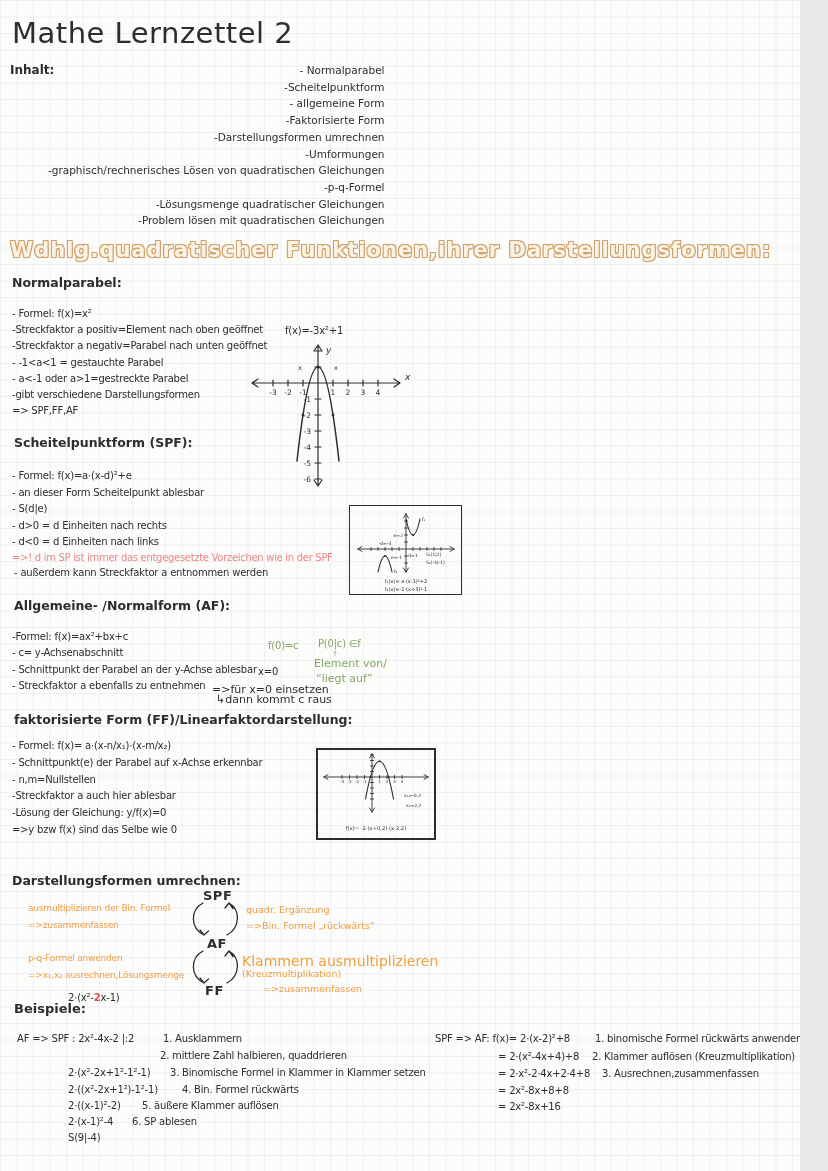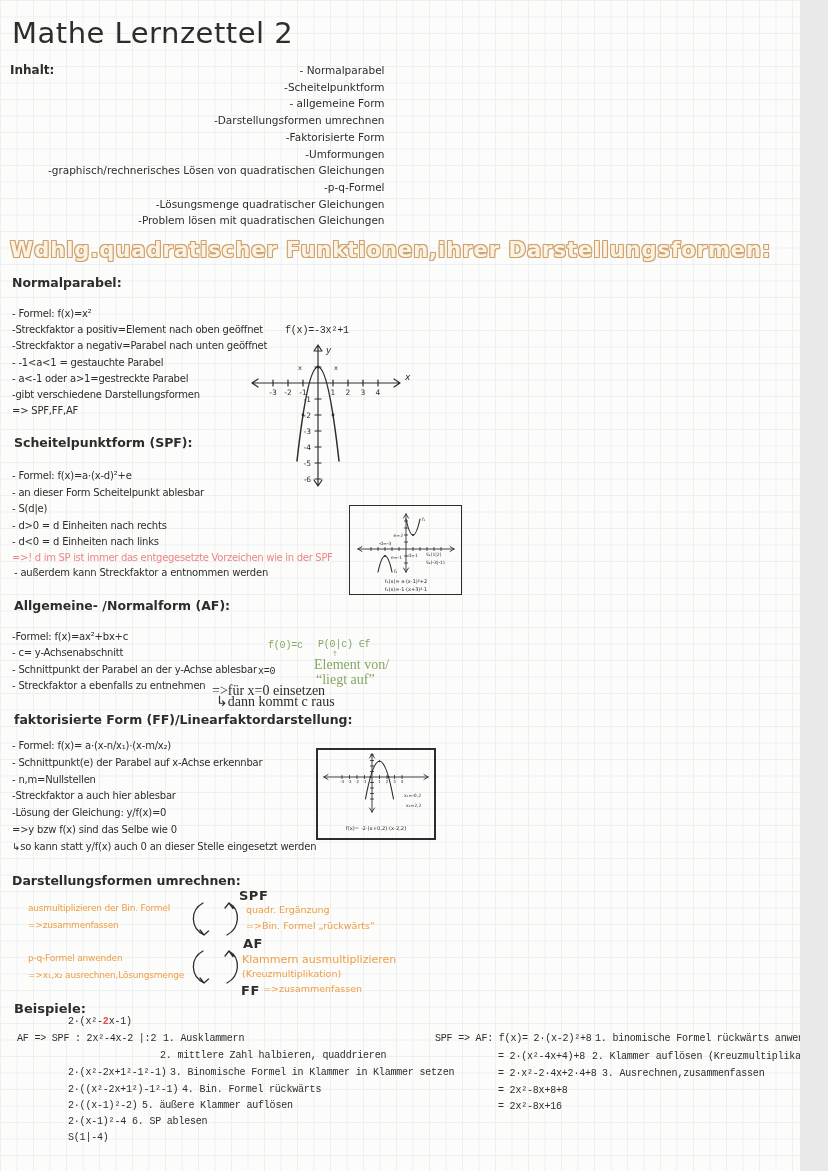--- a/index.html
+++ b/index.html
@@ -20,43 +20,43 @@
   .bubble{
     font-size:21px;font-weight:700;letter-spacing:1px;color:#faf3e4;
     text-shadow:-1px -1px 0 #cfa06b,1px -1px 0 #cfa06b,-1px 1px 0 #cfa06b,1px 1px 0 #cfa06b,0 0 2px #cfa06b;
   }
   .h{font-size:12.5px;font-weight:600;}
   .b{font-size:10px;letter-spacing:-0.2px;line-height:16.2px;}
   .b div{white-space:nowrap;}
   .red{color:#ee8585;}
   .green{color:#86a663;}
   .orange{color:#f09d43;text-align:right;}
-  .sm{font-size:14px;font-family:Liberation Serif, serif;}
-  .node{font-size:13px;font-weight:700;letter-spacing:0.5px;margin-left:36px;}
-  .ex{font-size:10px;letter-spacing:-0.2px;font-family:Liberation Mono, monospace;}
+  .sm{font-size:11px;}
+  .node{font-size:13px;font-weight:700;letter-spacing:0.5px;}
+  .ex{font-size:10px;letter-spacing:-0.2px;}
   .exred{color:#dd4f4f;font-weight:700;}
   .gbox{position:absolute;border:1.5px solid #2e2d2c;}
   .gbox2{position:absolute;border:2px solid #2e2d2c;}
   svg{display:block;}
   svg text{font-family:"DejaVu Sans",sans-serif;fill:#2e2d2c;}
 </style>
 </head>
 <body>
 
 <div class="page">
 
   <div class="t title" style="left:12px;top:16px">Mathe Lernzettel 2</div>
 
   <div class="t toc-label" style="left:10px;top:63px">Inhalt:</div>
   <div class="t toc" style="left:45px;top:62px">
     <div>- Normalparabel</div>
     <div>-Scheitelpunktform</div>
     <div>- allgemeine Form</div>
+    <div>-Faktorisierte Form</div>
     <div>-Darstellungsformen umrechnen</div>
-    <div>-Faktorisierte Form</div>
     <div>-Umformungen</div>
     <div>-graphisch/rechnerisches Lösen von quadratischen Gleichungen</div>
     <div>-p-q-Formel</div>
     <div>-Lösungsmenge quadratischer Gleichungen</div>
     <div>-Problem lösen mit quadratischen Gleichungen</div>
   </div>
 
   <div class="t bubble" style="left:10px;top:238px">Wdhlg.quadratischer Funktionen,ihrer Darstellungsformen:</div>
 
   <div class="t h" style="left:12px;top:275px">Normalparabel:</div>
@@ -160,21 +160,20 @@
   <div class="t sm" style="left:216px;top:693px">↳dann kommt c raus</div>
 
   <div class="t h" style="left:14px;top:712px">faktorisierte Form (FF)/Linearfaktordarstellung:</div>
   <div class="t b" style="left:12px;top:738px;line-height:16.8px">
     <div>- Formel: f(x)= a·(x-n/x₁)·(x-m/x₂)</div>
     <div>- Schnittpunkt(e) der Parabel auf x-Achse erkennbar</div>
     <div>- n,m=Nullstellen</div>
     <div>-Streckfaktor a auch hier ablesbar</div>
     <div>-Lösung der Gleichung: y/f(x)=0</div>
     <div>=&gt;y bzw f(x) sind das Selbe wie 0</div>
-    <div>↳so kann statt y/f(x) auch 0 an dieser Stelle eingesetzt werden</div>
   </div>
 
   <div class="gbox2" style="left:316px;top:748px;width:116px;height:88px">
     <svg width="116" height="88" viewBox="0 0 116 88">
       <g stroke="#2e2d2c" stroke-width="0.9" fill="none" stroke-linecap="round">
         <path d="M6,27 H110 M6,27 L10,24.5 M6,27 L10,29.5 M110,27 L106,24.5 M110,27 L106,29.5"></path>
         <path d="M54,4 V62 M54,4 L51.5,8 M54,4 L56.5,8 M54,62 L51.5,58 M54,62 L56.5,58"></path>
         <path d="M24,25.5 V28.5 M31.5,25.5 V28.5 M39,25.5 V28.5 M46.5,25.5 V28.5 M61.5,25.5 V28.5 M69,25.5 V28.5 M76.5,25.5 V28.5 M84,25.5 V28.5 M52.5,5 H55.5 M52.5,10.5 H55.5 M52.5,16 H55.5 M52.5,21.5 H55.5 M52.5,32.5 H55.5 M52.5,38 H55.5 M52.5,43.5 H55.5 M52.5,49 H55.5"></path>
         <path d="M47.5,49 Q61.5,-26.6 75.5,49" stroke-width="1.1"></path>
       </g>
@@ -210,39 +209,39 @@
       <path d="M23,66 C10,73 10,91 24,98 M24,98 L20,93 M24,98 L28.5,94"></path>
       <path d="M47,98 C60,91 61,73 49,66 M49,66 L45,71 M49,66 L53,71.5"></path>
     </g>
   </svg>
   <div class="t orange" style="left:28px;top:903px;font-size:9px;letter-spacing:-0.2px">ausmultiplizieren der Bin. Formel</div>
   <div class="t orange" style="left:28px;top:920px;font-size:9px;letter-spacing:-0.2px">=&gt;zusammenfassen</div>
   <div class="t orange" style="left:246px;top:904px;font-size:9.5px">quadr. Ergänzung</div>
   <div class="t orange" style="left:246px;top:920px;font-size:9.5px">=&gt;Bin. Formel „rückwärts“</div>
   <div class="t orange" style="left:28px;top:953px;font-size:9px;letter-spacing:-0.2px">p-q-Formel anwenden</div>
   <div class="t orange" style="left:28px;top:970px;font-size:9px;letter-spacing:-0.2px">=&gt;x₁,x₂ ausrechnen,Lösungsmenge</div>
-  <div class="t orange" style="left:242px;top:953px;font-size:11px">Klammern ausmultiplizieren</div>
+  <div class="t orange" style="left:242px;top:953px;font-size:14px">Klammern ausmultiplizieren</div>
   <div class="t orange" style="left:242px;top:968px;font-size:9.5px">(Kreuzmultiplikation)</div>
   <div class="t orange" style="left:263px;top:983px;font-size:9.5px">=&gt;zusammenfassen</div>
 
   <div class="t h" style="left:14px;top:1001px;font-size:13px">Beispiele:</div>
 
   <div class="t ex" style="left:17px;top:1033px">AF =&gt; SPF : 2x²-4x-2  |:2</div>
   <div class="t ex" style="left:163px;top:1033px">1. Ausklammern</div>
-  <div class="t ex" style="left:68px;top:1016px"><span>2·(x²-</span><span class="exred">2</span><span>x-1)</span></div>
+  <div class="t ex" style="left:68px;top:992px"><span>2·(x²-</span><span class="exred">2</span><span>x-1)</span></div>
   <div class="t ex" style="left:160px;top:1050px">2. mittlere Zahl halbieren, quaddrieren</div>
   <div class="t ex" style="left:68px;top:1067px">2·(x²-2x+1²-1²-1)</div>
   <div class="t ex" style="left:170px;top:1067px">3. Binomische Formel in Klammer in Klammer setzen</div>
   <div class="t ex" style="left:68px;top:1084px">2·((x²-2x+1²)-1²-1)</div>
   <div class="t ex" style="left:182px;top:1084px">4. Bin. Formel rückwärts</div>
   <div class="t ex" style="left:68px;top:1100px">2·((x-1)²-2)</div>
   <div class="t ex" style="left:142px;top:1100px">5. äußere Klammer auflösen</div>
   <div class="t ex" style="left:68px;top:1116px">2·(x-1)²-4</div>
   <div class="t ex" style="left:132px;top:1116px">6. SP ablesen</div>
-  <div class="t ex" style="left:68px;top:1132px">S(1|-4)</div>
+  <div class="t ex" style="left:68px;top:1132px">S(9|-4)</div>
 
   <div class="t ex" style="left:435px;top:1033px">SPF =&gt; AF: f(x)= 2·(x-2)²+8</div>
   <div class="t ex" style="left:595px;top:1033px">1. binomische Formel rückwärts anwenden</div>
   <div class="t ex" style="left:498px;top:1051px">= 2·(x²-4x+4)+8</div>
   <div class="t ex" style="left:592px;top:1051px">2. Klammer auflösen (Kreuzmultiplikation)</div>
   <div class="t ex" style="left:498px;top:1068px">= 2·x²-2·4x+2·4+8</div>
   <div class="t ex" style="left:602px;top:1068px">3. Ausrechnen,zusammenfassen</div>
   <div class="t ex" style="left:498px;top:1085px">= 2x²-8x+8+8</div>
   <div class="t ex" style="left:498px;top:1101px">= 2x²-8x+16</div>
 

